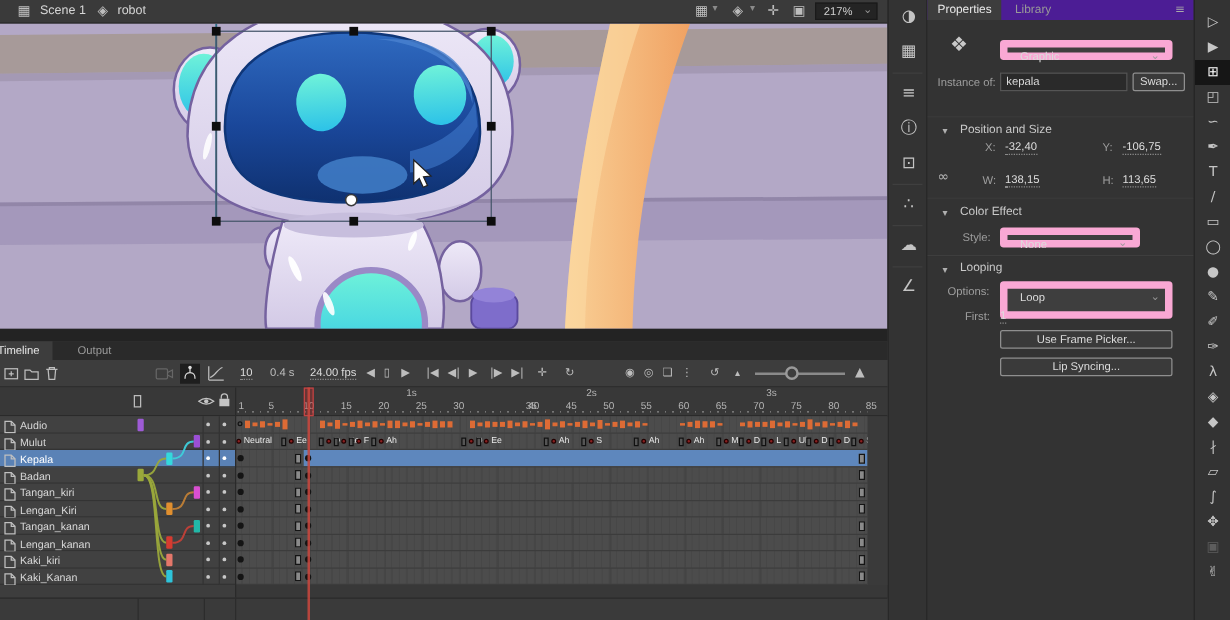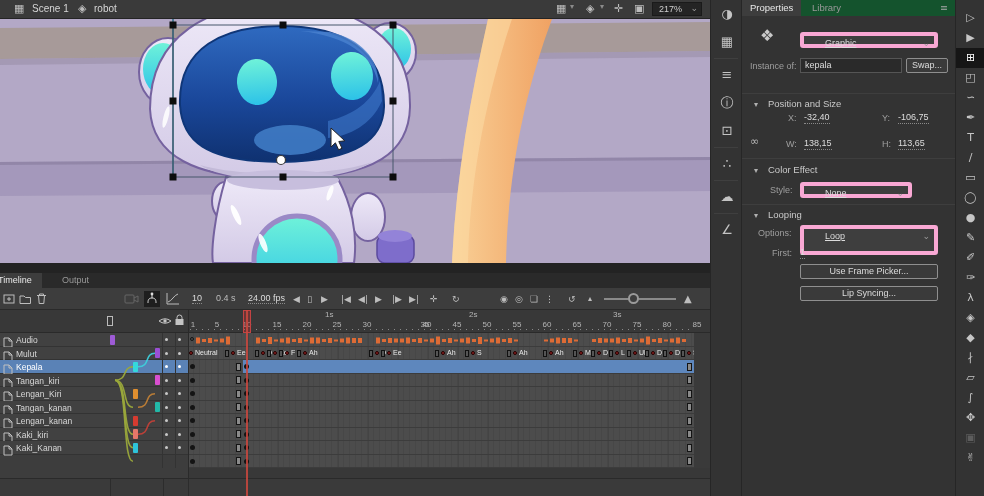--- a/index.html
+++ b/index.html
@@ -20,27 +20,27 @@
   #canvas-wrap{left:0;top:19px;width:710px;height:244px;background:#b3a8c6;}
   #stage-bottom{left:0;top:263px;width:710px;height:10px;background:#232323;}
 
   
   #side-strip{left:710px;top:0;width:32px;height:496px;background:#333;border-left:1px solid #262626;border-right:1px solid #262626;}
   .sicon{width:32px;height:28px;line-height:28px;text-align:center;font-size:13px;color:#c4c4c4;font-family:"DejaVu Sans",sans-serif;}
   .sdiv{height:1px;background:#3f3f3f;margin:2px 3px;}
 
   
   #properties{left:742px;top:0;width:213px;height:496px;background:#333;}
-  #prop-tabs{position:absolute;left:0;top:0;width:213px;height:16px;background:#14532d;}
+  #prop-tabs{position:absolute;left:0;top:0;width:213px;height:16px;background:#4c1d95;}
   .ptab{position:absolute;top:0;height:16px;font-size:9.5px;line-height:16px;padding:0 8px;color:#999;}
   .ptab.active{background:#3d3d3d;color:#e8e8e8;}
   .plabel{position:absolute;font-size:9px;color:#9e9e9e;}
   .pval{position:absolute;font-size:9px;color:#dedede;border-bottom:1px dotted #8a8a8a;padding-bottom:1px;}
-  .dd{position:absolute;background:#3e3e3e;border:4px solid #f9a8d4;border-radius:3px;color:#dcdcdc;
-    font-size:9px;line-height:14px;padding:0 21px;text-decoration:underline;}
+  .dd{position:absolute;background:#3e3e3e;border:6px solid #f9a8d4;border-radius:3px;color:#dcdcdc;
+    font-size:9px;line-height:14px;padding:0 10px;}
   .dd .chev{position:absolute;right:4px;top:0;color:#9a9a9a;font-size:9px;}
   .pfield{position:absolute;background:#2a2a2a;border:1px solid #555;color:#dcdcdc;font-size:9px;line-height:13px;padding:0 4px;}
   .pbtn{position:absolute;border:1px solid #8f8f8f;border-radius:2px;background:#3a3a3a;color:#dcdcdc;
     font-size:9px;text-align:center;line-height:13px;}
   .phr{position:absolute;left:0;width:213px;height:1px;background:#262626;border-bottom:1px solid #3e3e3e;}
   .sechead{position:absolute;font-size:9.5px;color:#c9c9c9;}
   .caret{position:absolute;font-size:8px;color:#b0b0b0;}
 
   
   #tools-panel{left:955px;top:0;width:29px;height:496px;background:#333;border-left:1px solid #262626;}
@@ -395,20 +395,30 @@
       </div>
       <div class="layer-row sel">
         <span class="abs" style="left: 3px; top: 1px;"><svg width="10" height="11">
             <path d="M1,1 h5 l3,3 v6 h-8 Z" fill="none" stroke="#c0c0c0"></path>
             <path d="M6,1 v3 h3" fill="none" stroke="#c0c0c0"></path>
           </svg></span>
         <div class="lname">Kepala</div>
         <div class="sw" style="left: 133px; background: rgb(52, 216, 220);"></div>
         <div class="ld" style="left: 165px; background: rgb(255, 255, 255);"></div>
         <div class="ld" style="left: 178px; background: rgb(255, 255, 255);"></div>
+      </div>
+      <div class="layer-row">
+        <span class="abs" style="left: 3px; top: 1px;"><svg width="10" height="11">
+            <path d="M1,1 h5 l3,3 v6 h-8 Z" fill="none" stroke="#c0c0c0"></path>
+            <path d="M6,1 v3 h3" fill="none" stroke="#c0c0c0"></path>
+          </svg></span>
+        <div class="lname">Badan</div>
+        <div class="sw" style="left: 110px; background: rgb(154, 168, 59);"></div>
+        <div class="ld" style="left: 165px;"></div>
+        <div class="ld" style="left: 178px;"></div>
       </div>
       <div class="layer-row">
         <span class="abs" style="left: 3px; top: 1px;"><svg width="10" height="11">
             <path d="M1,1 h5 l3,3 v6 h-8 Z" fill="none" stroke="#c0c0c0"></path>
             <path d="M6,1 v3 h3" fill="none" stroke="#c0c0c0"></path>
           </svg></span>
         <div class="lname">Tangan_kiri</div>
         <div class="sw" style="left: 155px; background: rgb(217, 79, 208);"></div>
         <div class="ld" style="left: 165px;"></div>
         <div class="ld" style="left: 178px;"></div>

